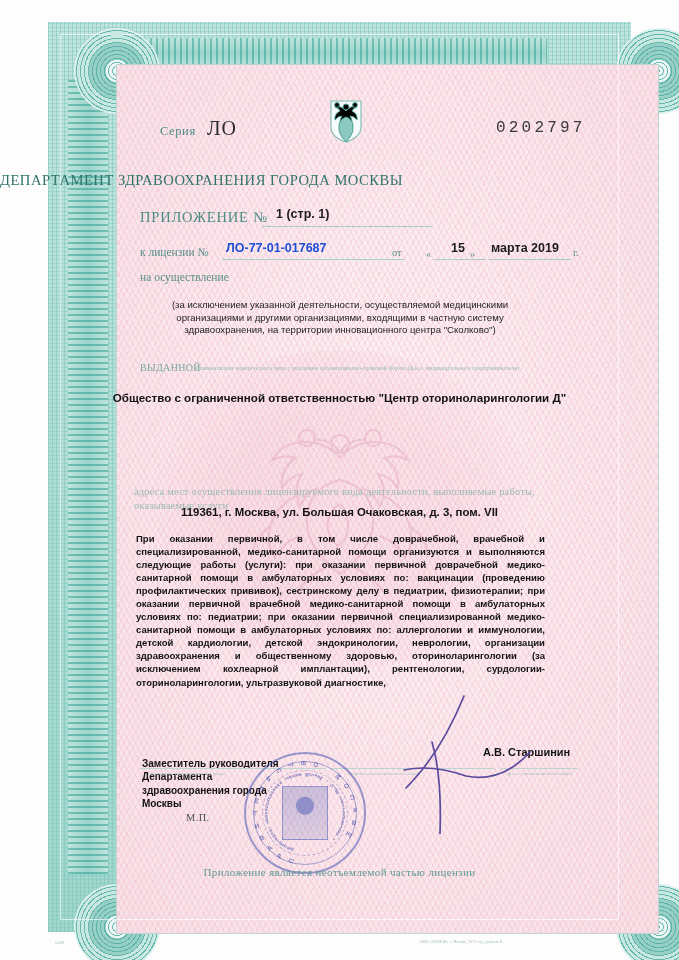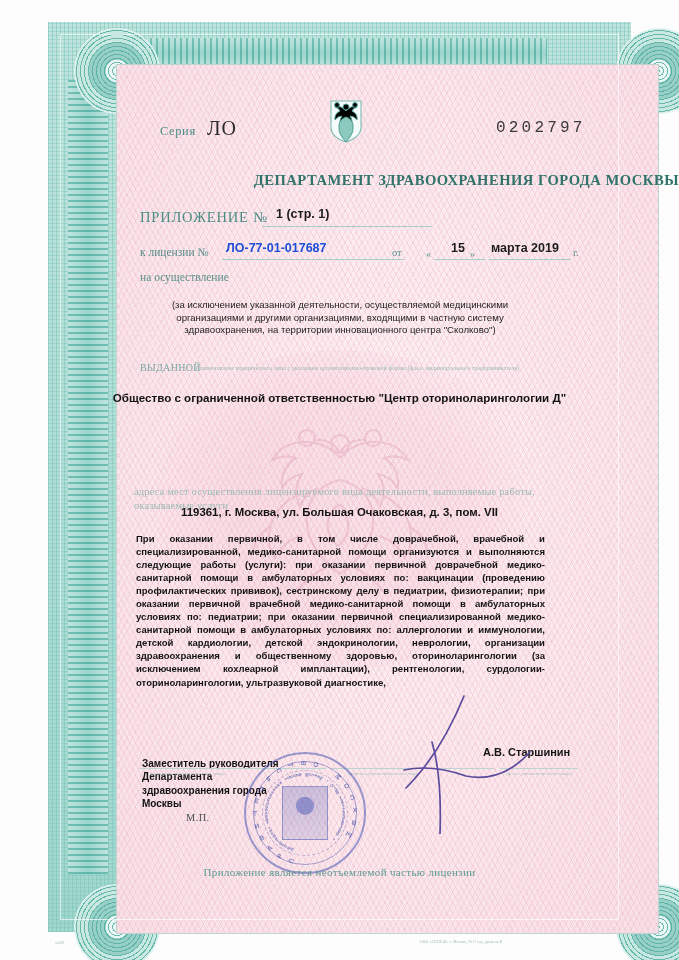--- a/index.html
+++ b/index.html
@@ -78,21 +78,21 @@
   .content{position:absolute;left:0;top:0;width:679px;height:960px;}
 
   .txt{position:absolute;}
   .ser-label{left:160px;top:124px;font-size:12.5px;color:#4e8e86;letter-spacing:.6px;}
   .ser-val{left:207px;top:117px;font-size:20px;color:#2c2c2c;letter-spacing:1px;}
   .blanknum{left:496px;top:119px;font-size:16px;color:#3a3a3a;letter-spacing:3.2px;font-family:"Liberation Mono",monospace;}
 
   .emblem{position:absolute;left:329px;top:99px;width:34px;height:44px;}
 
   .gov1{left:0;top:155px;width:679px;text-align:center;font-size:13.6px;color:#3f7f77;letter-spacing:.9px;}
-  .gov2{left:0;top:172px;width:679px;text-align:right;font-size:14.6px;color:#2f736a;letter-spacing:.5px;font-weight:bold;}
+  .gov2{left:0;top:172px;width:679px;text-align:left;font-size:14.6px;color:#2f736a;letter-spacing:.5px;font-weight:normal;}
 
   .app-label{left:140px;top:209px;font-size:14.5px;color:#4b8c84;letter-spacing:.8px;}
   .app-val{left:276px;top:207px;font-size:12.5px;color:#1c1c1c;font-weight:bold;font-family:"Liberation Sans",sans-serif;}
   .rule1{position:absolute;left:262px;top:226px;width:170px;height:1px;background:#a9cdc7;}
 
   .lic-label{left:140px;top:246px;font-size:11.5px;color:#5a8f89;}
   .lic-val{left:226px;top:241px;font-size:12.5px;color:#1d4ed8;font-weight:bold;font-family:"Liberation Sans",sans-serif;}
   .rule2{position:absolute;left:222px;top:259px;width:182px;height:1px;background:#a9cdc7;}
   .ot{left:392px;top:247px;font-size:10.5px;color:#5a8f89;}
   .dd{left:451px;top:241px;font-size:12.5px;color:#1c1c1c;font-weight:bold;font-family:"Liberation Sans",sans-serif;}

